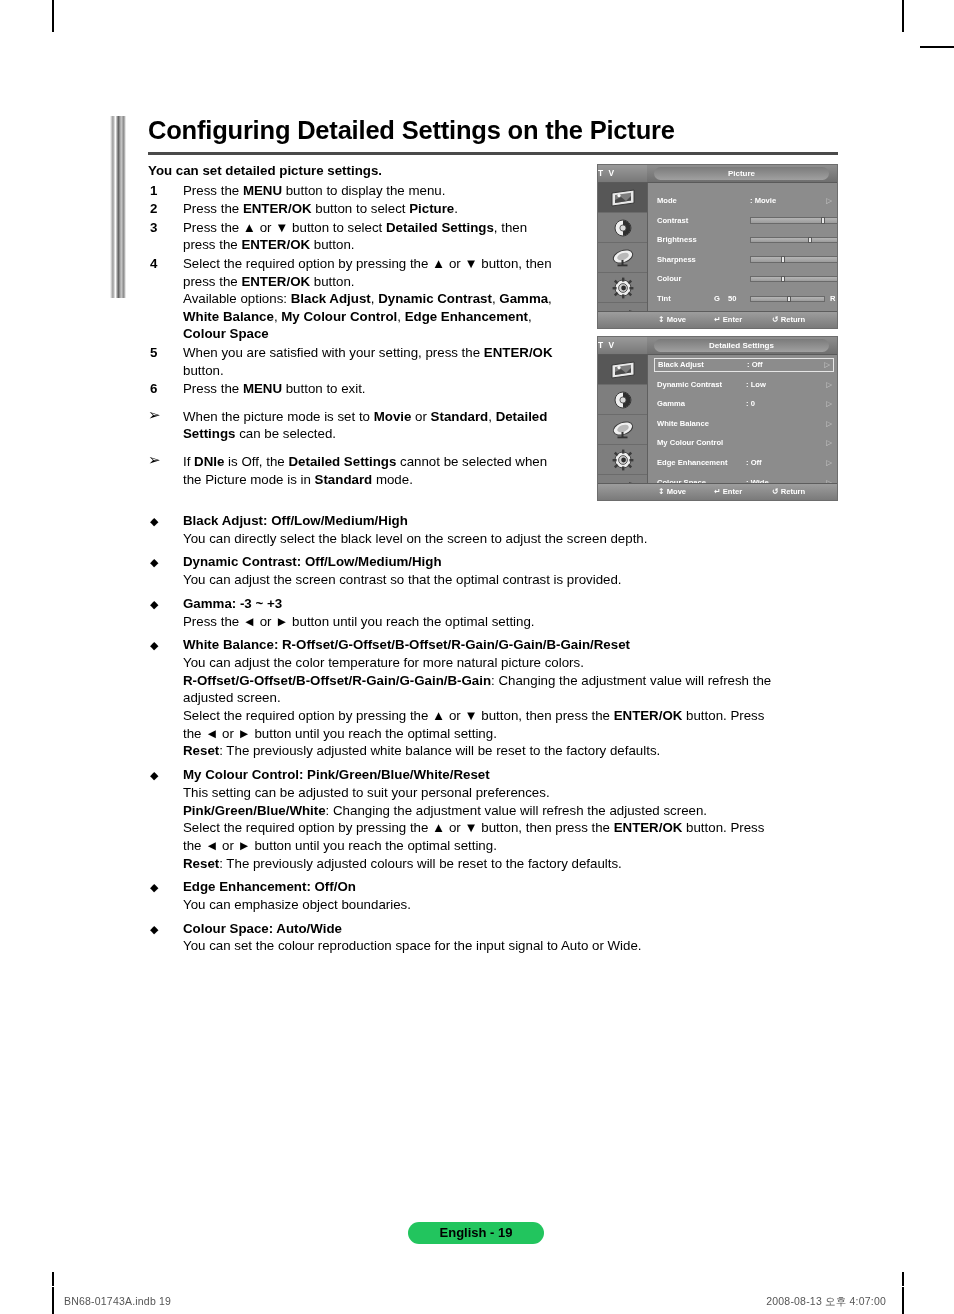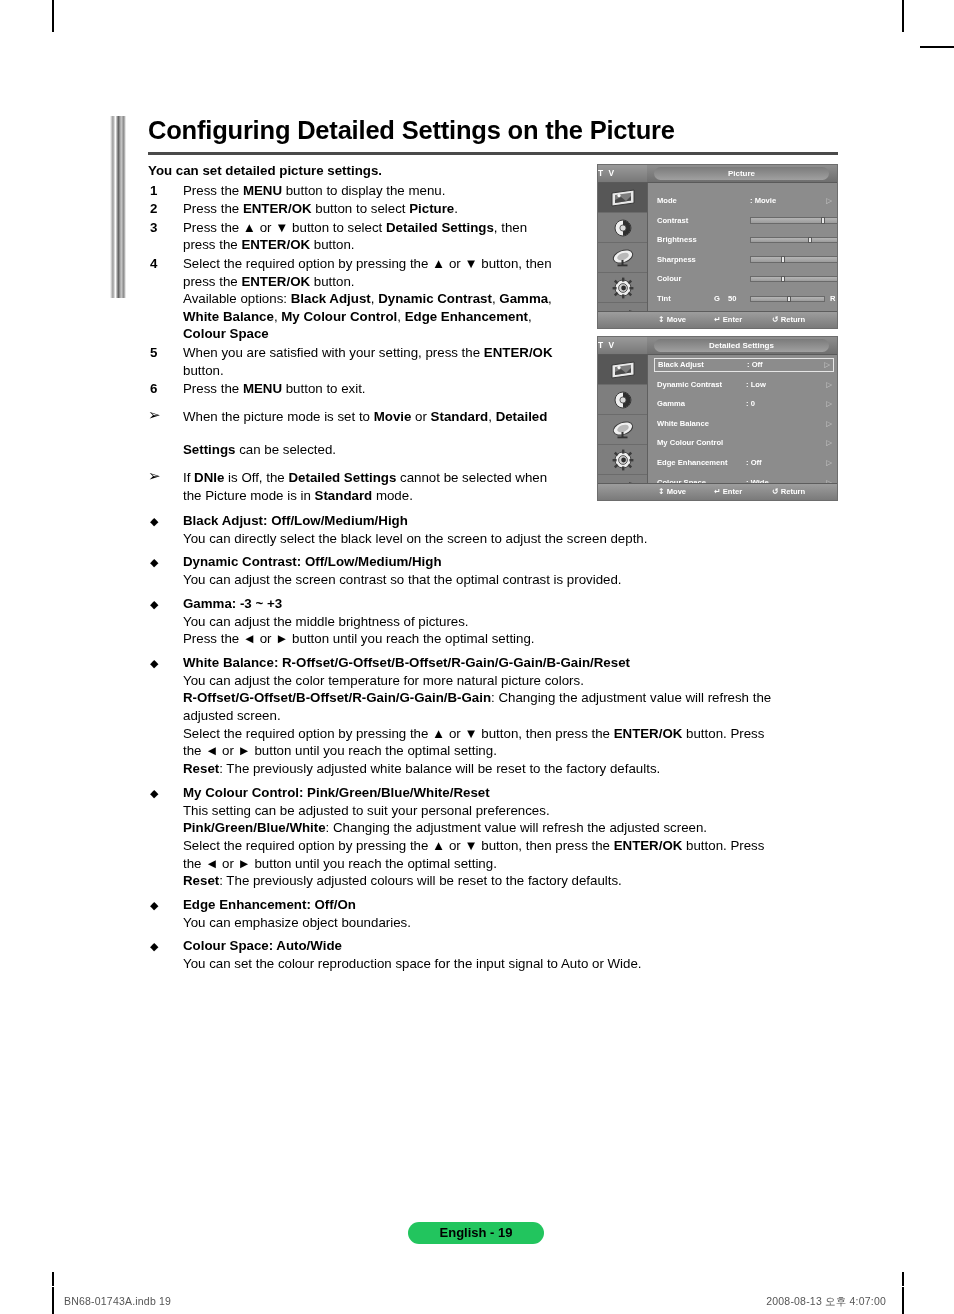--- a/index.html
+++ b/index.html
@@ -430,21 +430,21 @@
         </div>
         <div class="step">
           <span class="num">6</span>
           <span class="sub"><span>Press the </span><b>MENU</b><span> button to exit.</span></span>
         </div>
       </div>
     <div id="notes-host">
         <div class="note">
           <span class="arrow">➢</span>
           <span class="sub" style="display: block;"><span>When the picture mode is set to </span><b>Movie</b><span> or </span><b>Standard</b><span>, </span><b>Detailed</b></span>
-          <span class="sub" style="display: block; margin-top: 16px;"><b>Settings</b><span> can be selected.</span></span>
+          <span class="sub" style="display: block;"><b>Settings</b><span> can be selected.</span></span>
         </div>
         <div class="note">
           <span class="arrow">➢</span>
           <span class="sub" style="display: block;"><span>If </span><b>DNIe</b><span> is Off, the </span><b>Detailed Settings</b><span> cannot be selected when</span></span>
           <span class="sub" style="display: block;"><span>the Picture mode is in </span><b>Standard</b><span> mode.</span></span>
         </div>
       </div>
   </div>
 
   <div class="bullets" id="bullets-host">
@@ -454,21 +454,20 @@
         <span class="line"><span>You can directly select the black level on the screen to adjust the screen depth.</span></span>
       </div>
       <div class="bullet">
         <span class="dia">◆</span>
         <span class="line head"><b>Dynamic Contrast</b><b>: Off/Low/Medium/High</b></span>
         <span class="line"><span>You can adjust the screen contrast so that the optimal contrast is provided.</span></span>
       </div>
       <div class="bullet">
         <span class="dia">◆</span>
         <span class="line head"><b>Gamma</b><b>: -3 ~ +3</b></span>
-        <span class="line"><span>You can adjust the middle brightness of pictures.</span></span>
         <span class="line"><span>Press the ◄ or ► button until you reach the optimal setting.</span></span>
       </div>
       <div class="bullet">
         <span class="dia">◆</span>
         <span class="line head"><b>White Balance</b><b>: R-Offset/G-Offset/B-Offset/R-Gain/G-Gain/B-Gain/Reset</b></span>
         <span class="line"><span>You can adjust the color temperature for more natural picture colors.</span></span>
         <span class="line"><b>R-Offset/G-Offset/B-Offset/R-Gain/G-Gain/B-Gain</b><span>: Changing the adjustment value will refresh the</span></span>
         <span class="line"><span>adjusted screen.</span></span>
         <span class="line"><span>Select the required option by pressing the ▲ or ▼ button, then press the </span><b>ENTER/OK</b><span> button. Press</span></span>
         <span class="line"><span>the ◄ or ► button until you reach the optimal setting.</span></span>

